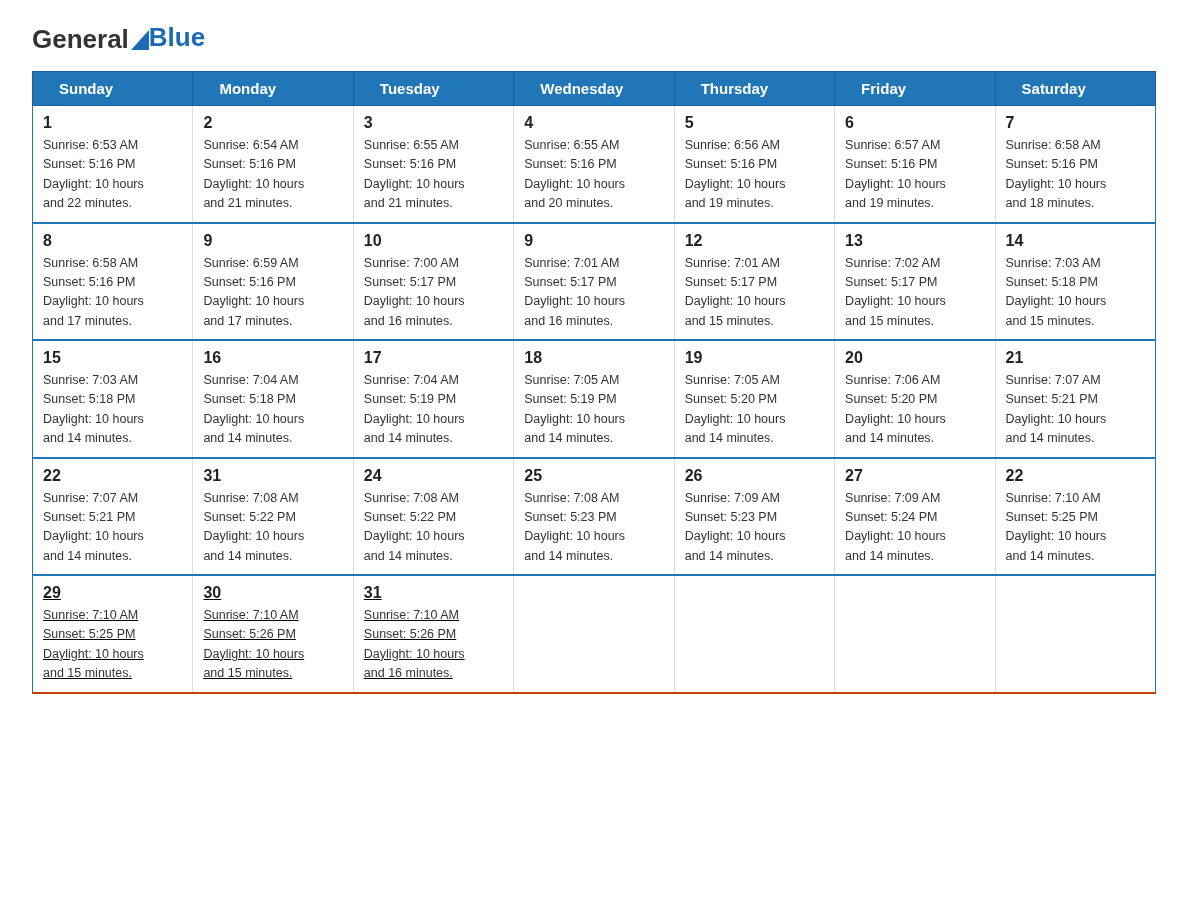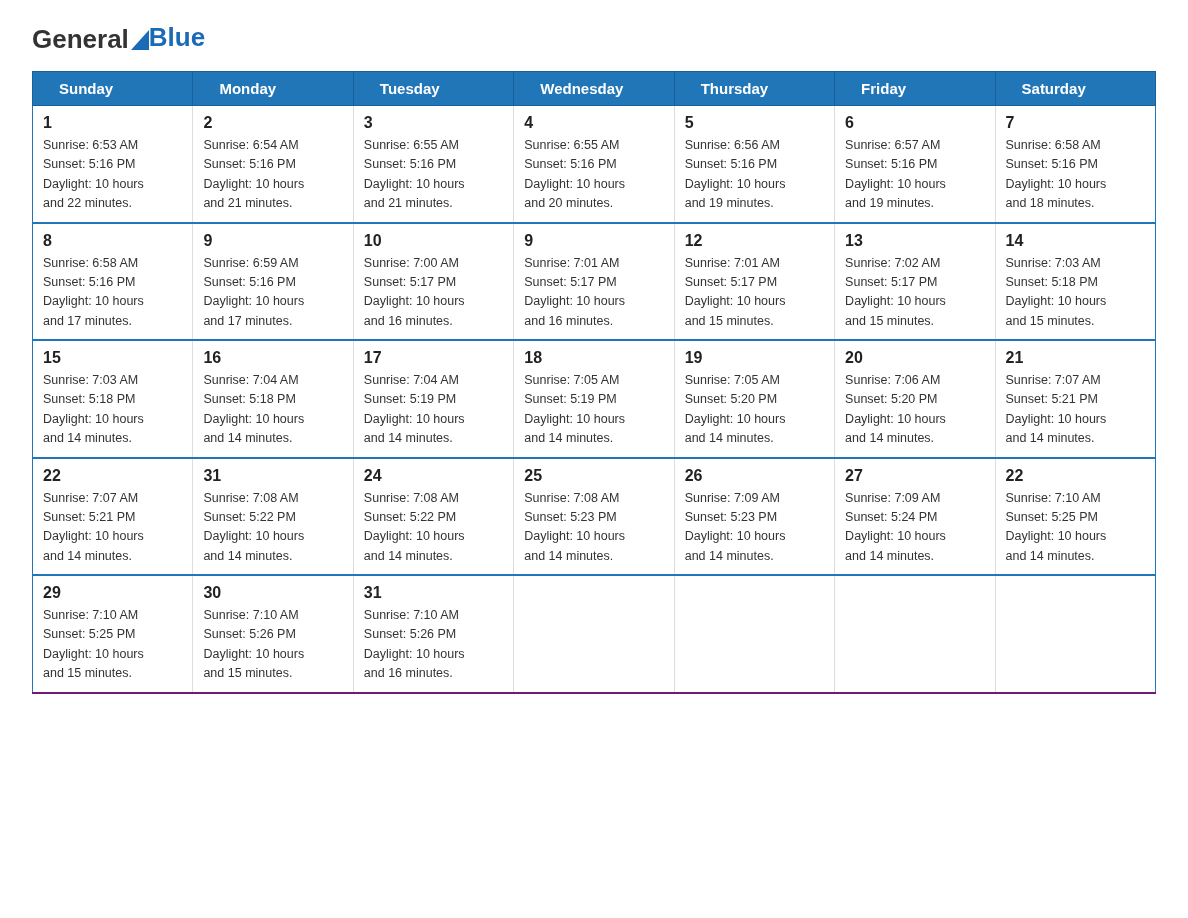--- a/index.html
+++ b/index.html
@@ -88,21 +88,22 @@
     }
     .day-info {
       font-size: 12.5px;
       line-height: 1.55;
       color: #333;
     }
     .empty-cell {
       background: #fff;
     }
     tbody tr:last-child {
-      border-bottom: 2px solid #701a75;
+      border-bottom: 2px solid #c2410c;
+      text-decoration: underline;
     }
     tbody tr td {
       background: #fff;
     }
   </style>
 </head>
 <body>
 
 <div class="header">
   <div class="logo">

